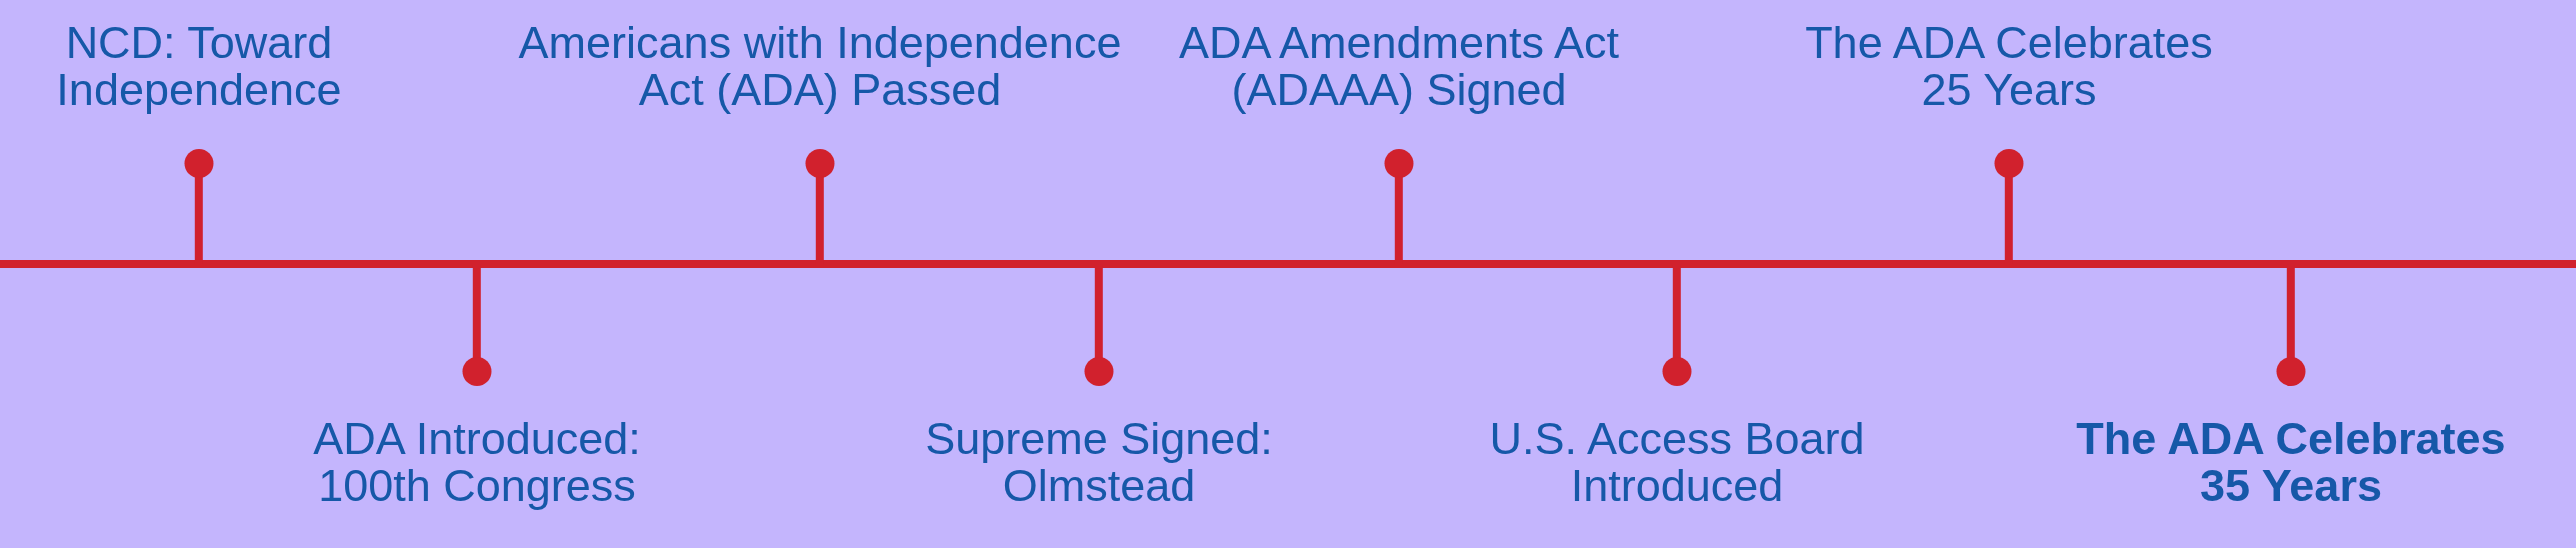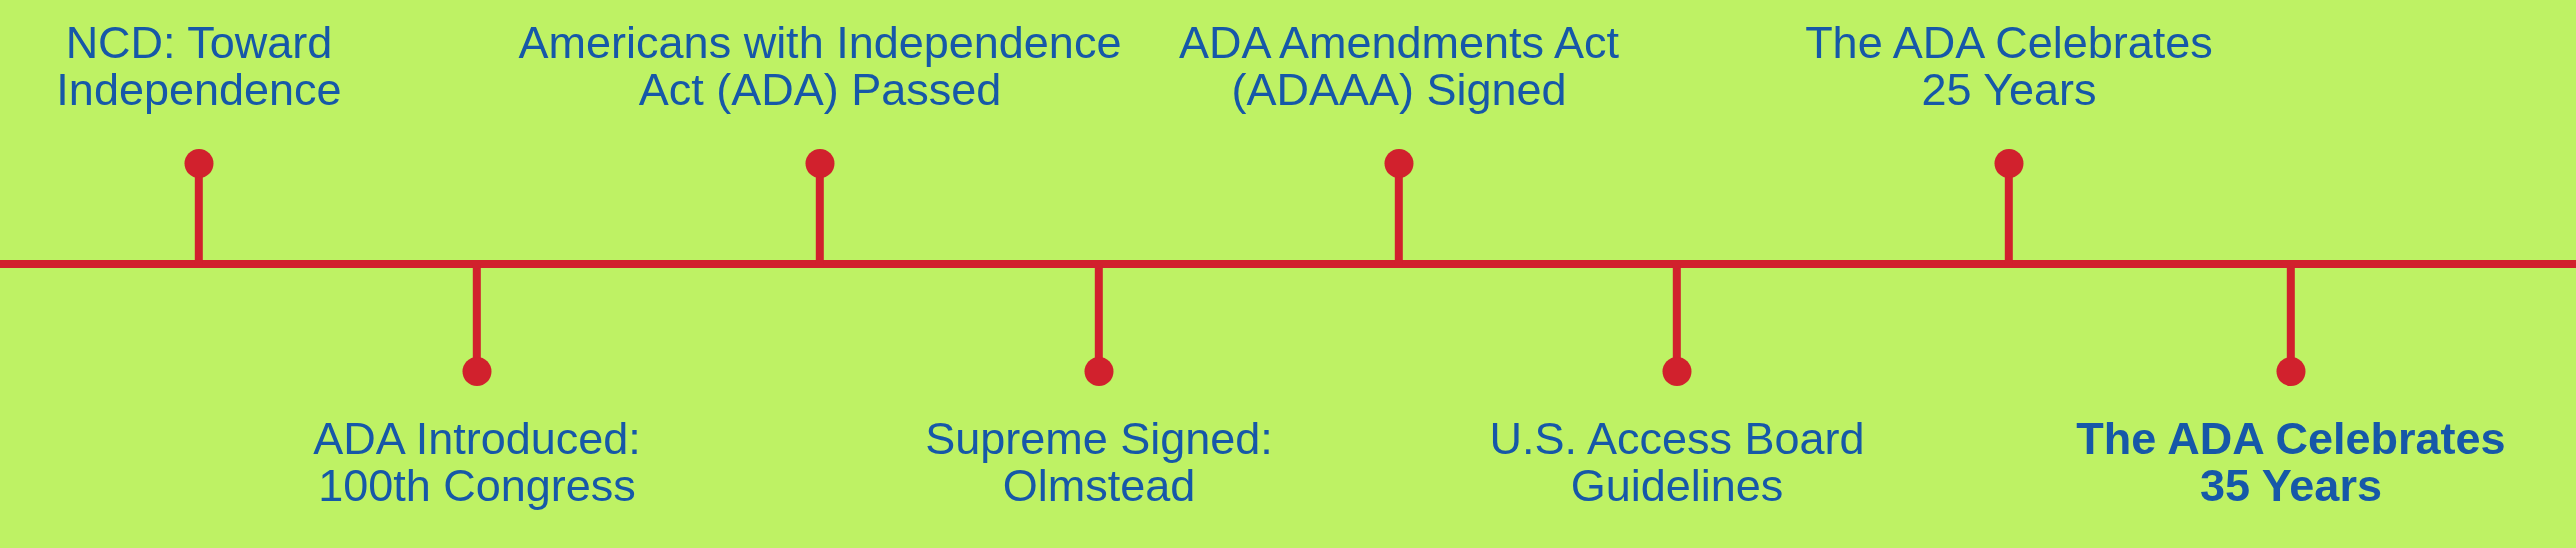--- a/index.html
+++ b/index.html
@@ -62,21 +62,21 @@
     height: 29px;
     border-radius: 50%;
     background: var(--red, #d1212d);
   }
   .event.above .dot { top: 149px; }
   .event.below .dot { top: 357px; }
 </style>
 </head>
 <body>
 
-<div id="canvas" style="--red: #d1212d; --blue: #1658a8; background: #bef264;">
+<div id="canvas" style="--red: #d1212d; --blue: #1658a8; background: #c4b5fd;">
   <div class="axis"></div>
   <div id="events">
       <div class="event above" style="left: 199px;">
     <div class="stem"></div>
     <div class="dot"></div>
     <div class="label">NCD: Toward
 Independence</div>
   </div>
       <div class="event above" style="left: 820px;">
     <div class="stem"></div>
@@ -105,21 +105,21 @@
       <div class="event below" style="left: 1099px;">
     <div class="stem"></div>
     <div class="dot"></div>
     <div class="label">Supreme Signed:
 Olmstead</div>
   </div>
       <div class="event below" style="left: 1677px;">
     <div class="stem"></div>
     <div class="dot"></div>
     <div class="label">U.S. Access Board
-Guidelines</div>
+Introduced</div>
   </div>
       <div class="event below bold" style="left: 2291px;">
     <div class="stem"></div>
     <div class="dot"></div>
     <div class="label">The ADA Celebrates
 35 Years</div>
   </div>
     </div>
 </div>
 

